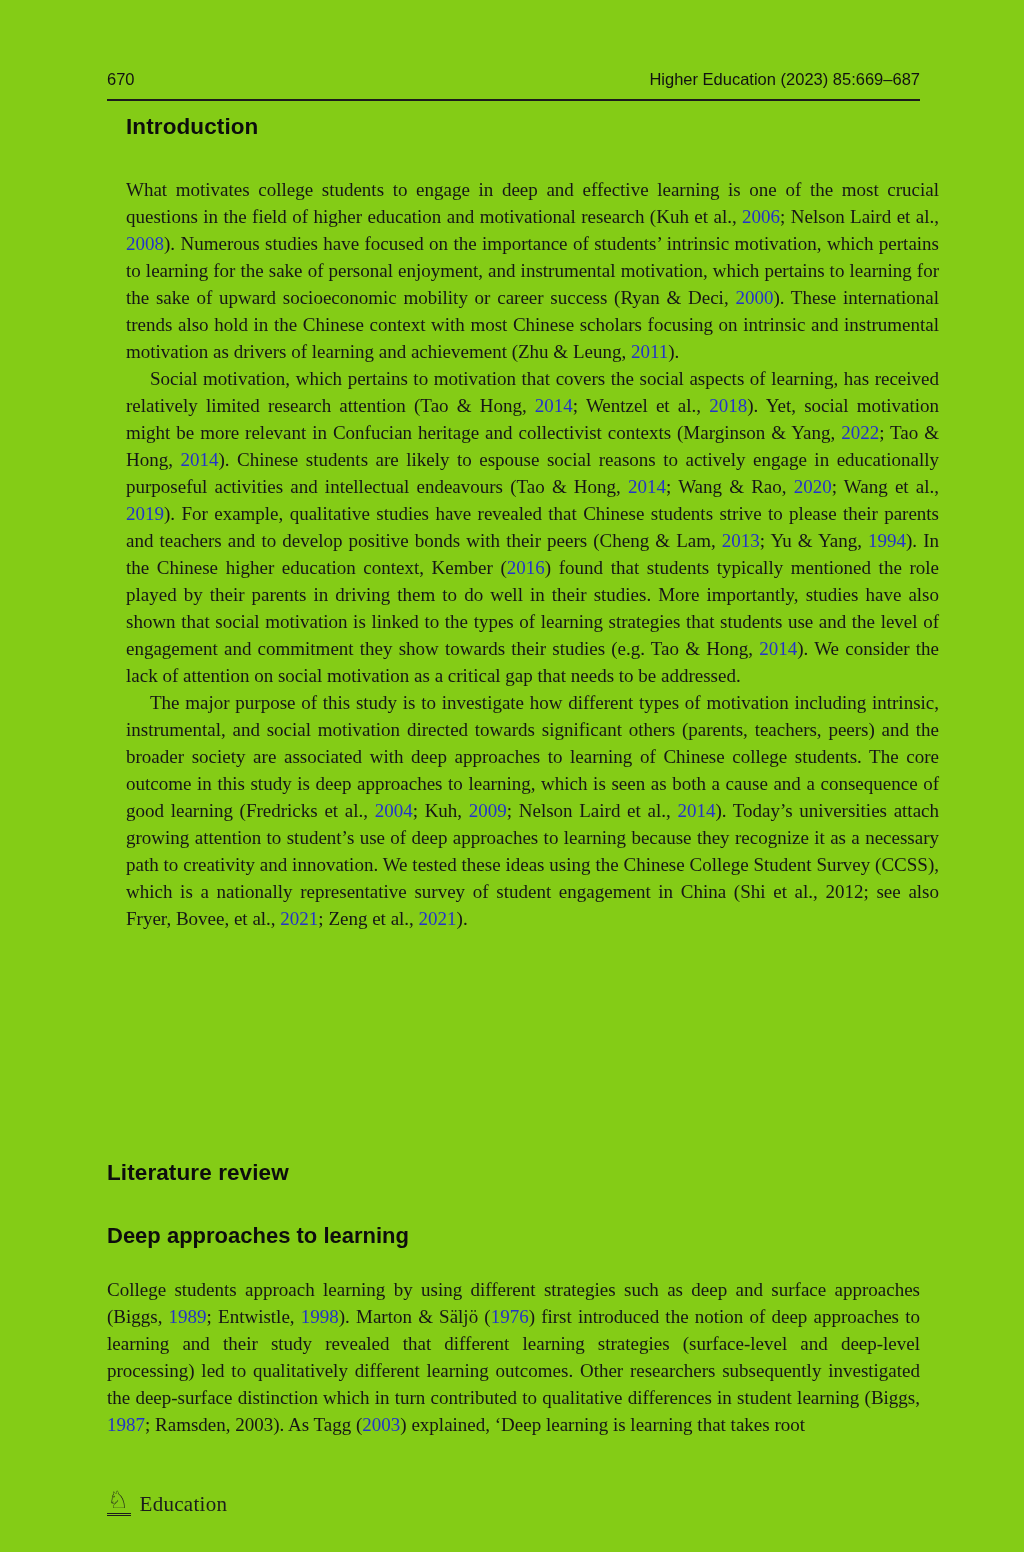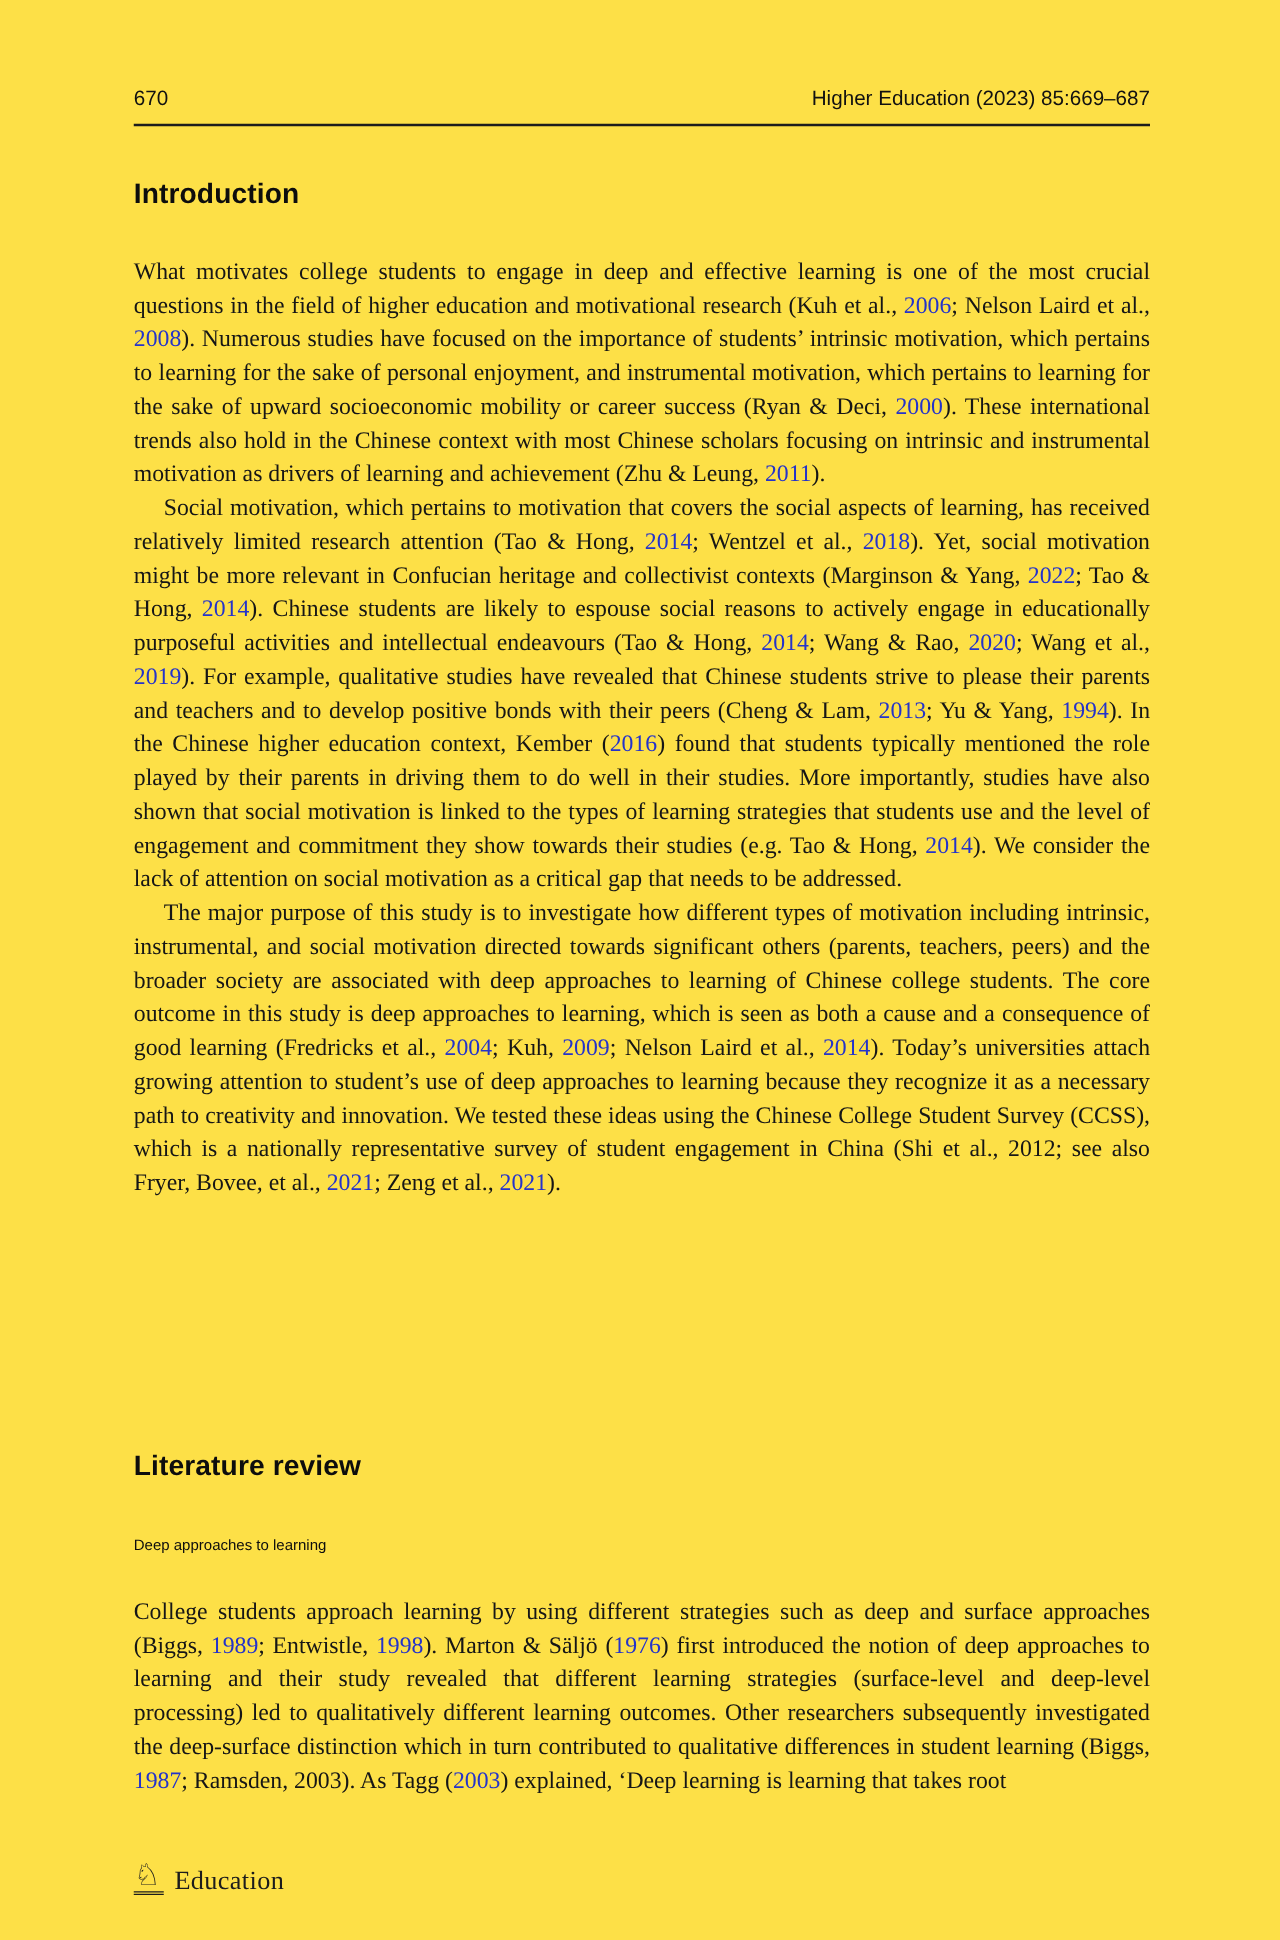--- a/index.html
+++ b/index.html
@@ -4,21 +4,21 @@
 <style>
   :root{
     --text:#161616;
     --link:#2433CB;
     --rule:#1c1c1c;
   }
   html,body{margin:0;padding:0;background:#ffffff;}
   .page{
     position:relative;
     width:1024px;height:1552px;
-    background:#fde047;
+    background:#84cc16;
     overflow:hidden;
     font-family:"Liberation Serif", serif;
     color:var(--text);
   }
   
   .header{
     position:absolute;
     left:107px; top:70px; width:813px;
     display:flex; justify-content:space-between; align-items:baseline;
     font-family:"Liberation Sans", sans-serif;
@@ -26,32 +26,32 @@
   }
   .rule{
     position:absolute;
     left:107px; top:99px; width:813px;
     border-bottom:2px solid var(--rule);
   }
   
   .block{
     position:absolute; left:107px; width:813px;
   }
-  .block-intro{top:140px;}
+  .block-intro{top:112px;margin-left:19px;}
   .block-lit{top:1158px;}
   h1.section{
     margin:0 0 34px 0;
     font-family:"Liberation Sans", sans-serif;
     font-weight:bold; font-size:22.5px; line-height:30px;
     color:#0d0d0d; letter-spacing:0.1px;
   }
   h2.subsection{
     margin:36px 0 28px 0;
     font-family:"Liberation Sans", sans-serif;
-    font-weight:normal; font-size:12px; line-height:24px;
+    font-weight:bold; font-size:22px; line-height:24px;
     color:#0d0d0d;
   }
   .paras p{
     margin:0; padding:0;
     font-size:19px; line-height:27px;
     text-align:justify;
     color:var(--text);
   }
   .paras p.indent{text-indent:24px;}
   a.cite{

